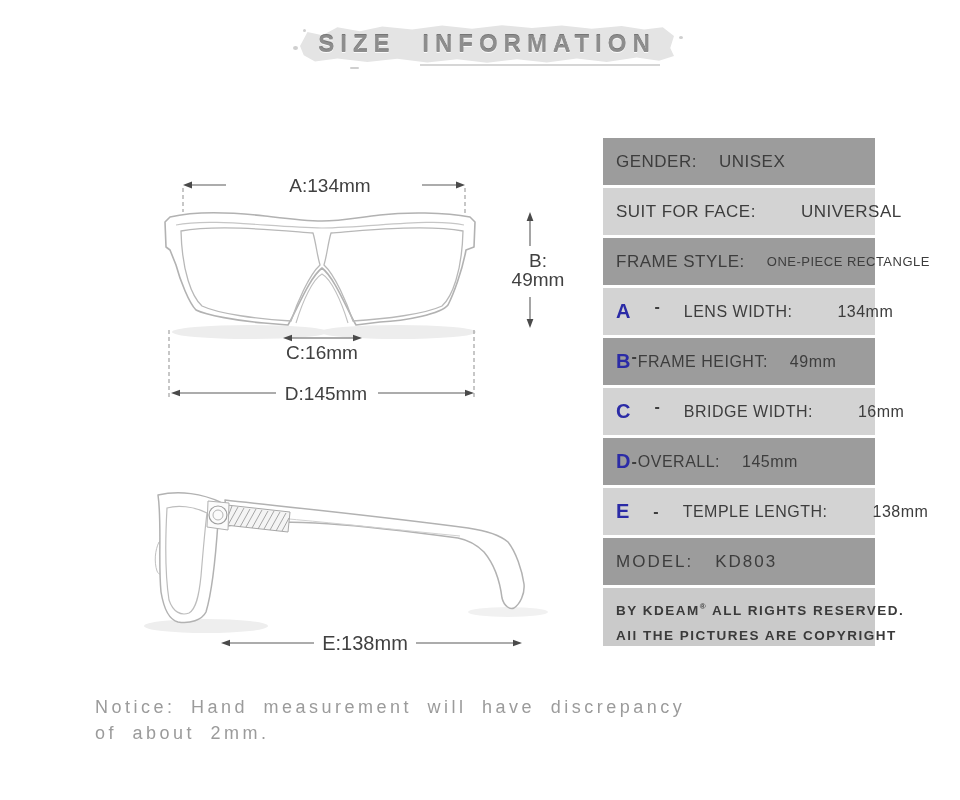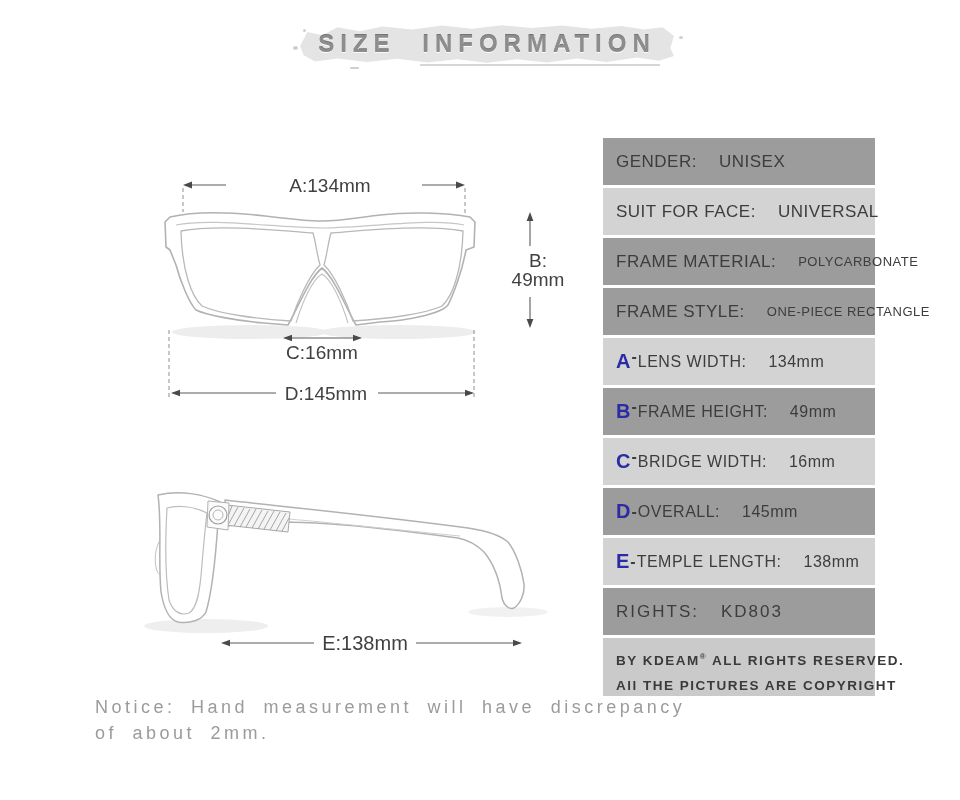--- a/index.html
+++ b/index.html
@@ -27,21 +27,21 @@
     position:absolute;left:95px;top:694px;color:#9b9b9b;font-size:18px;
     letter-spacing:3.5px;word-spacing:7px;line-height:26px;white-space:nowrap;
   }
   
   .spec-table{position:absolute;left:603px;top:138px;width:272px;}
   .row{
     height:47px;margin-bottom:3px;display:flex;align-items:center;
     padding-left:13px;box-sizing:border-box;color:#3d3d3d;white-space:nowrap;
   }
   .row.dark{background:#9c9c9c;}
-  .row.light{background:#d3d3d3;}
+  .row.light{background:#d3d3d3;gap:23px;}
   .lbl{font-size:17px;letter-spacing:0.5px;}
   .val{font-size:17px;margin-left:22px;letter-spacing:0.5px;}
   .val-sm{font-size:13px;}
   .val-md{font-size:15px;}
   .mrow .lbl,.mrow .val{font-size:16px;}
   .letter{font-size:20px;font-weight:700;color:#2b2ba6;}
   .dash{font-weight:700;margin:0 1px;}
   .dash-hi{position:relative;top:-5px;}
   .model-row .lbl,.model-row .val{letter-spacing:2px;}
   .copyright{
@@ -154,24 +154,20 @@
 <div class="spec-table">
   <div class="row dark">
     <span class="lbl">GENDER:</span>
     <span class="val">UNISEX</span>
   </div>
   <div class="row light">
     <span class="lbl">SUIT FOR FACE:</span>
     <span class="val">UNIVERSAL</span>
   </div>
   <div class="row dark">
-    <span class="lbl">FRAME MATERIAL:</span>
-    <span class="val val-sm">POLYCARBONATE</span>
-  </div>
-  <div class="row dark">
     <span class="lbl">FRAME STYLE:</span>
     <span class="val val-sm">ONE-PIECE RECTANGLE</span>
   </div>
   <div class="row light mrow">
     <span class="letter">A</span>
     <span class="dash dash-hi">-</span>
     <span class="lbl">LENS WIDTH:</span>
     <span class="val">134mm</span>
   </div>
   <div class="row dark mrow">
@@ -192,21 +188,21 @@
     <span class="lbl">OVERALL:</span>
     <span class="val">145mm</span>
   </div>
   <div class="row light mrow">
     <span class="letter">E</span>
     <span class="dash">-</span>
     <span class="lbl">TEMPLE LENGTH:</span>
     <span class="val">138mm</span>
   </div>
   <div class="row dark model-row">
-    <span class="lbl">RIGHTS:</span>
+    <span class="lbl">MODEL:</span>
     <span class="val">KD803</span>
   </div>
   <div class="copyright">
     <div>
       <span>BY KDEAM</span><span class="reg">®</span>
       <span>ALL RIGHTS RESERVED.</span>
     </div>
     <div>All THE PICTURES ARE COPYRIGHT</div>
   </div>
 </div>

